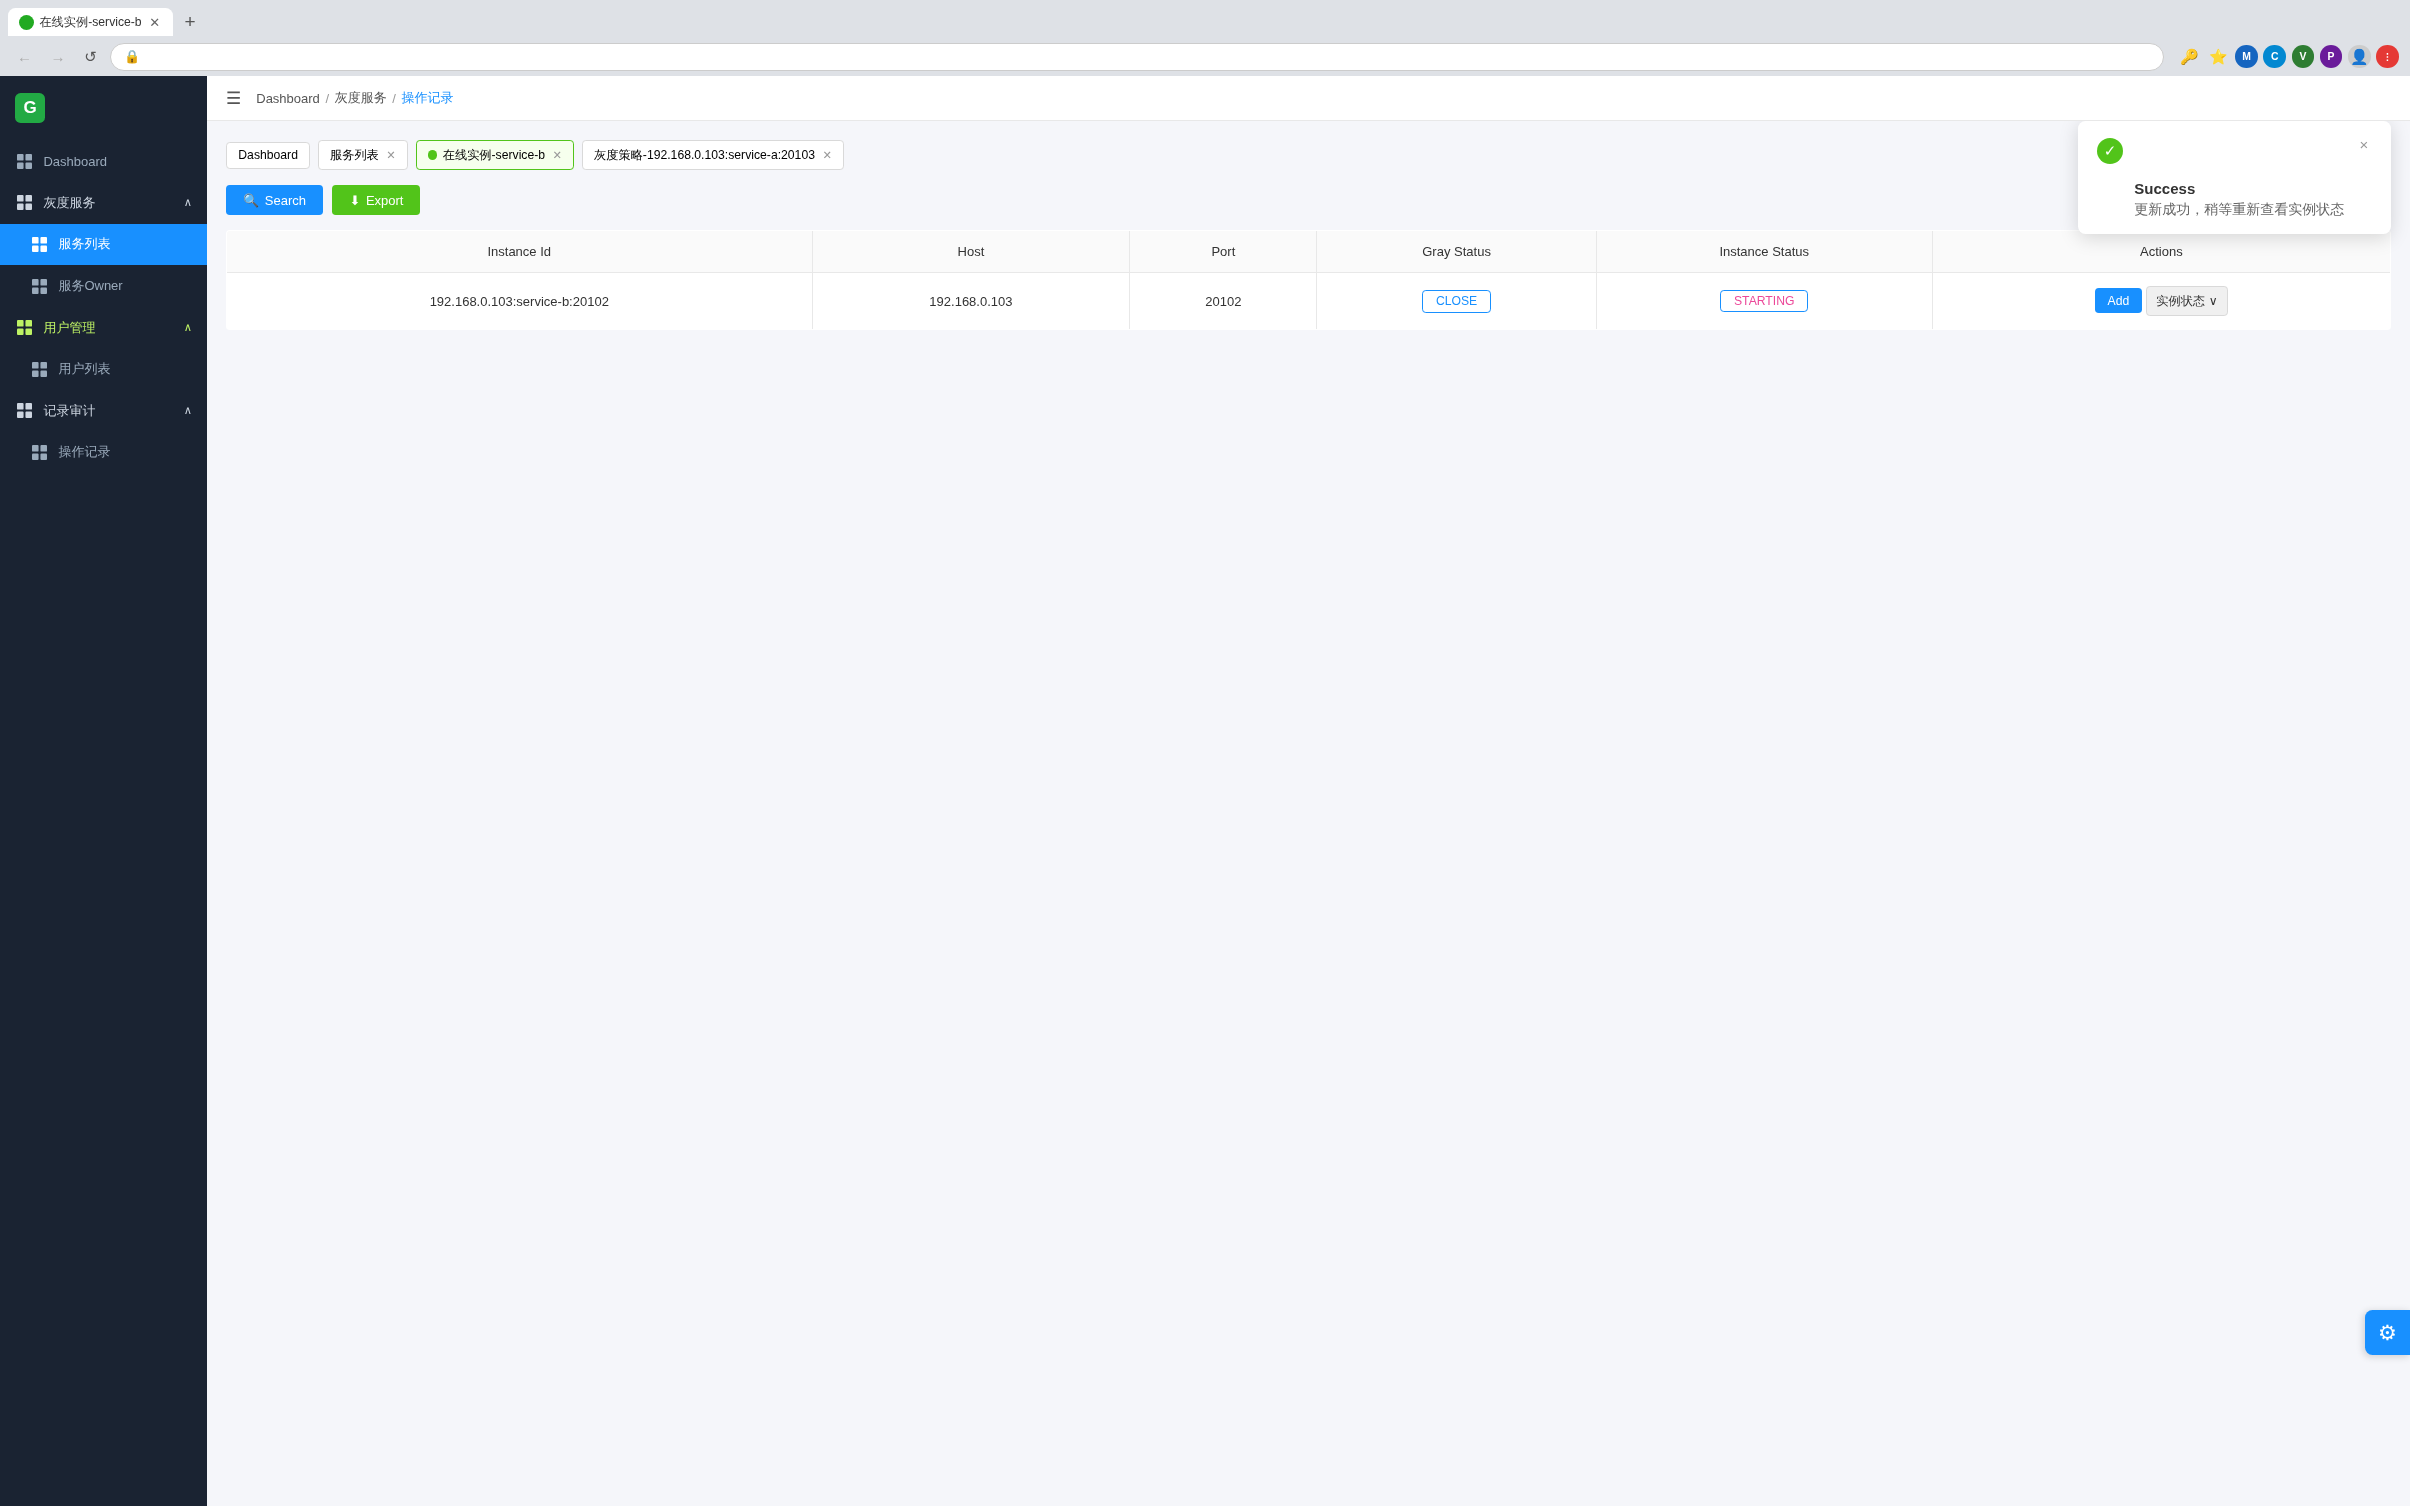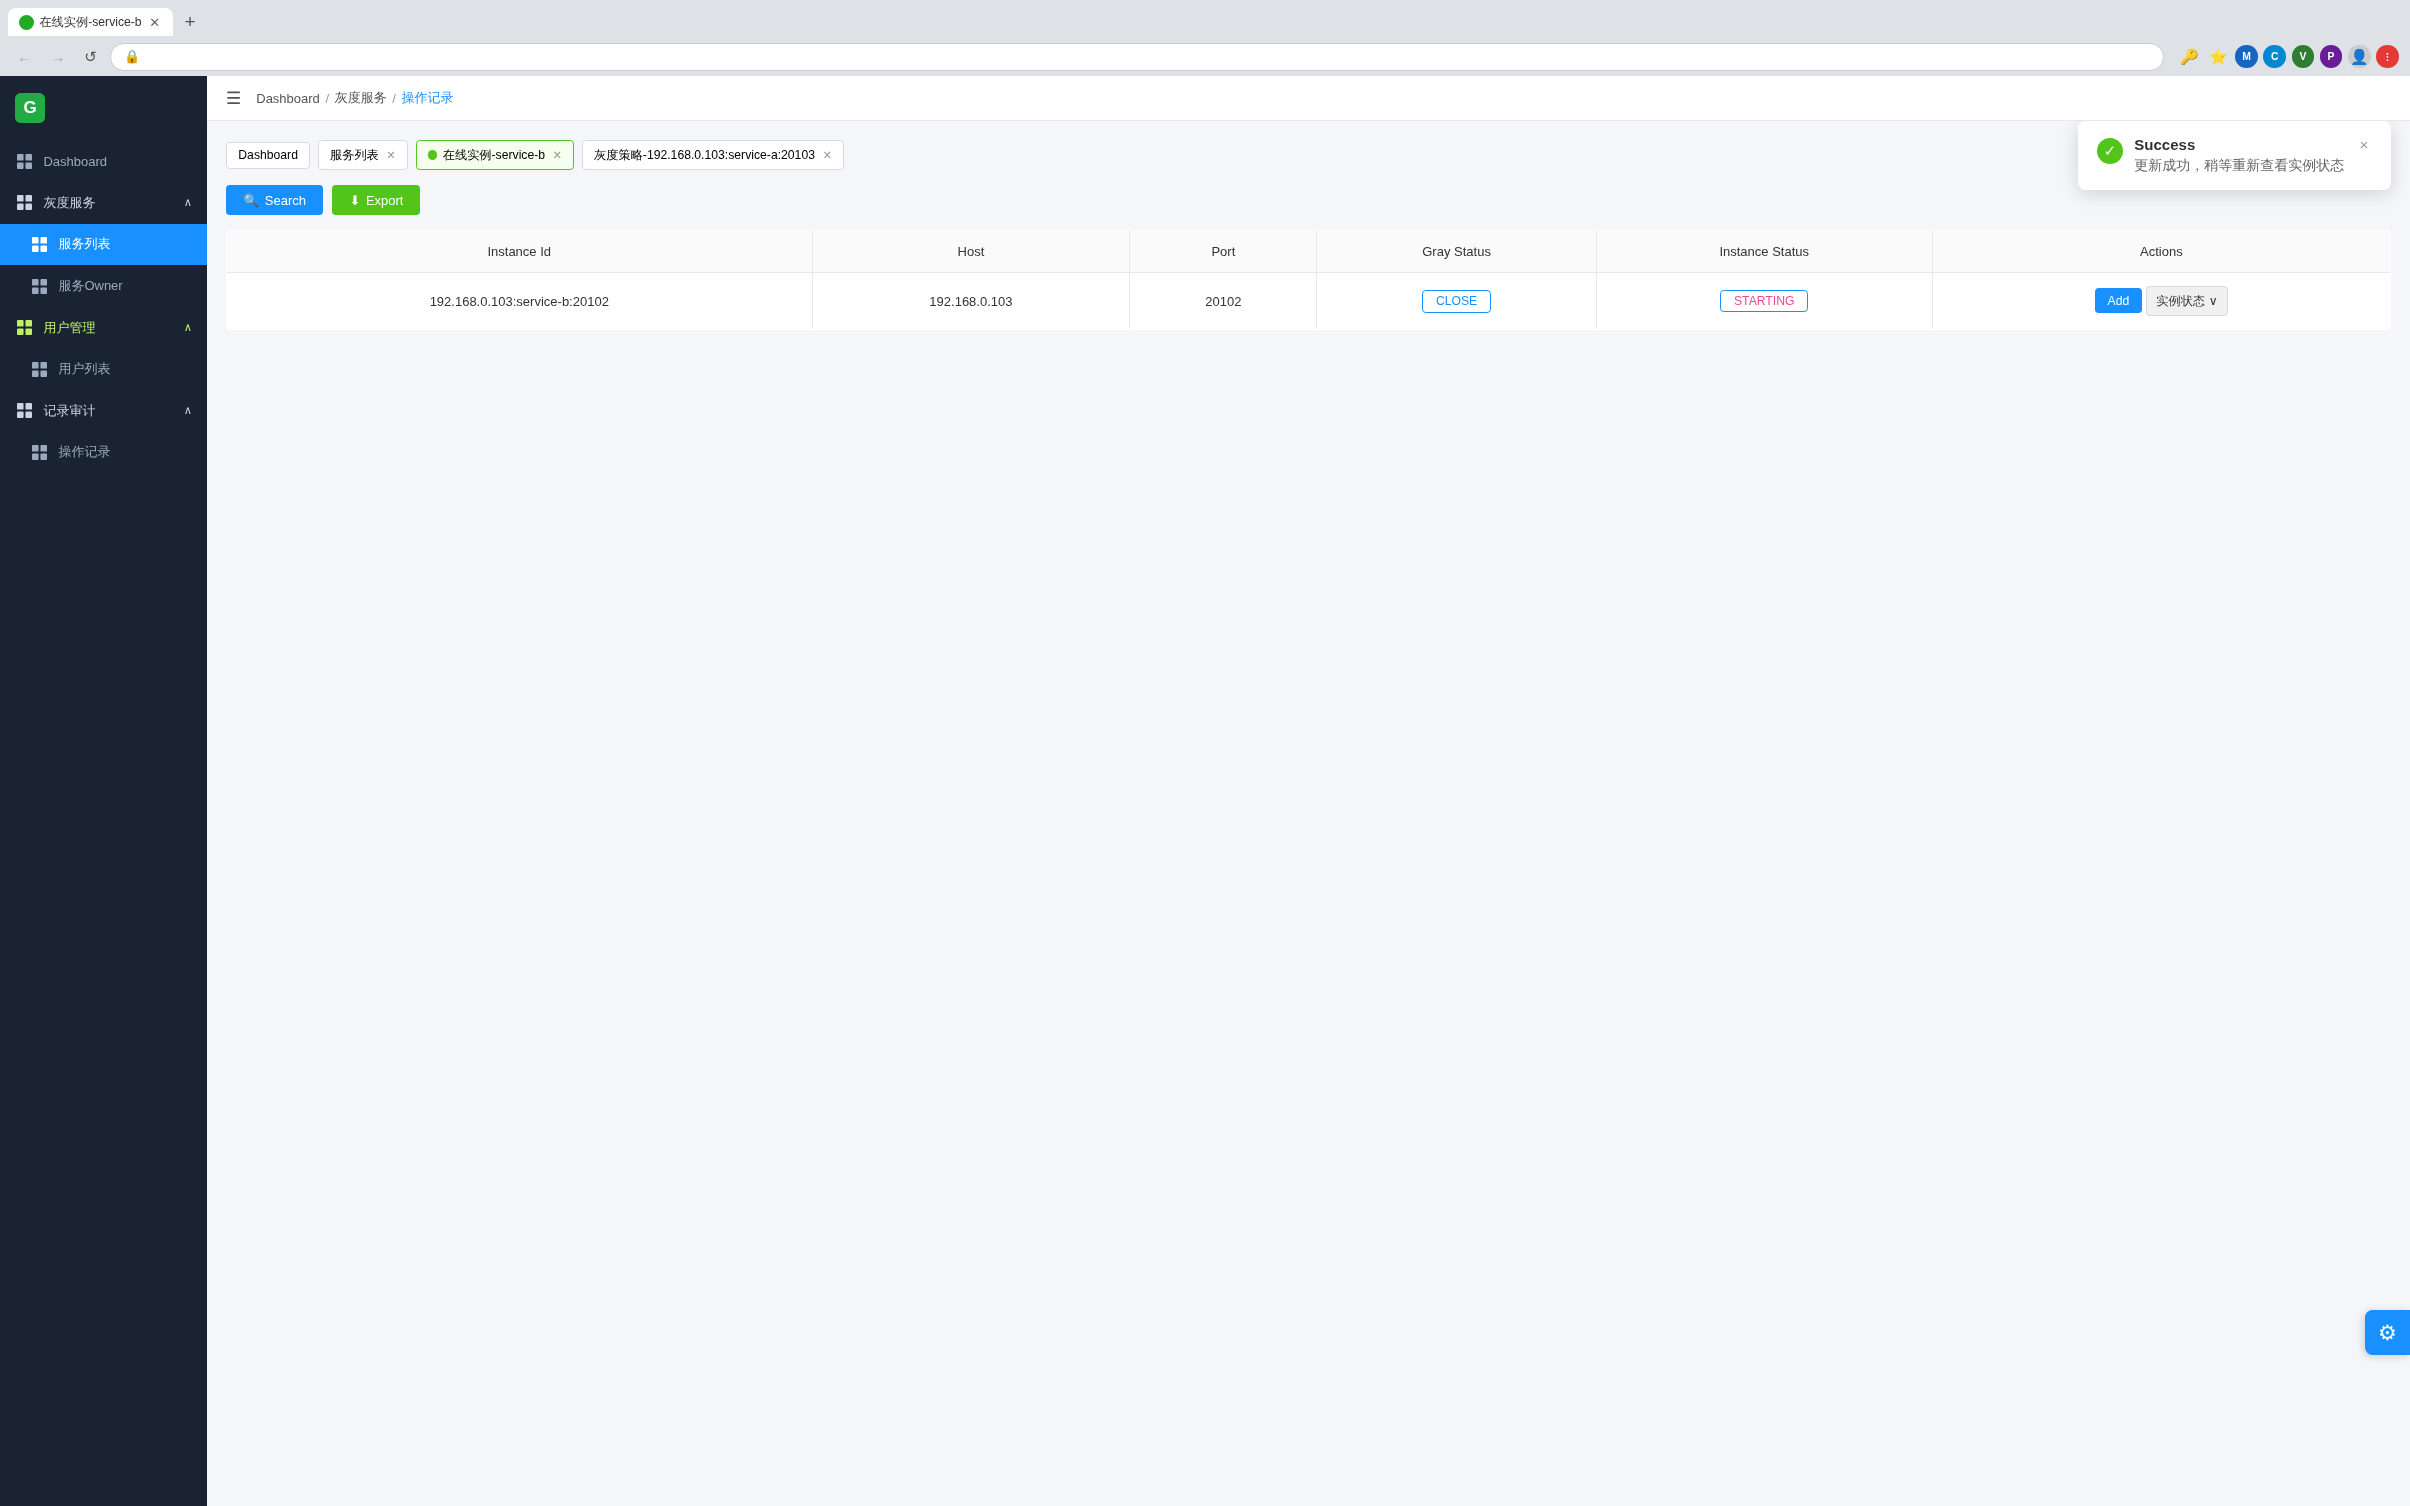--- a/index.html
+++ b/index.html
@@ -67,21 +67,21 @@
     .data-table tr:last-child td { border-bottom: none; }
 
     .status-btn-close { background: none; border: 0.9px solid #1890ff; color: #1890ff; padding: 3.8px 13px; border-radius: 3.8px; cursor: pointer; font-size: 12.2px; }
     .status-btn-starting { background: none; border: 0.9px solid #1890ff; color: #ec4899; padding: 3px 13px; border-radius: 3.8px; cursor: pointer; font-size: 12.2px; }
     .btn-add { background: #1890ff; color: white; border: none; padding: 5.6px 13px; border-radius: 3.8px; cursor: pointer; font-size: 12.2px; }
     .btn-instance-state { background: #f0f0f0; color: #333; border: 0.9px solid #d9d9d9; padding: 5.6px 9.4px; border-radius: 3.8px; cursor: pointer; font-size: 12.2px; display: inline-flex; align-items: center; gap: 3.8px; }
 
     
     .toast { position: absolute; top: 0; right: 19px; background: white; border-radius: 7.5px; padding: 15px 19px; box-shadow: 0 3.8px 19px rgba(0,0,0,0.15); display: flex; align-items: flex-start; gap: 11.3px; min-width: 264px; max-width: 339px; z-index: 100; }
     .toast-icon { width: 26px; height: 26px; border-radius: 50%; background: #52c41a; display: flex; align-items: center; justify-content: center; color: white; font-size: 15px; flex-shrink: 0; margin-top: 1.9px; }
-    .toast-content { flex: 1; }
+    .toast-content { flex: 1; margin-top: 44px; }
     .toast-title { font-size: 15px; font-weight: 600; color: #333; margin-bottom: 3.8px; }
     .toast-message { font-size: 14px; color: #666; }
     .toast-close { color: #999; cursor: pointer; font-size: 15px; padding: 0 3.8px; }
 
     
     .fab { position: fixed; right: 0; bottom: 151px; width: 45px; height: 45px; background: #1890ff; border-radius: 7.5px 0 0 7.5px; display: flex; align-items: center; justify-content: center; color: white; font-size: 21px; cursor: pointer; box-shadow: -1.9px 1.9px 7.5px rgba(0,0,0,0.15); }
   </style>
 </head>
 <body>
 

